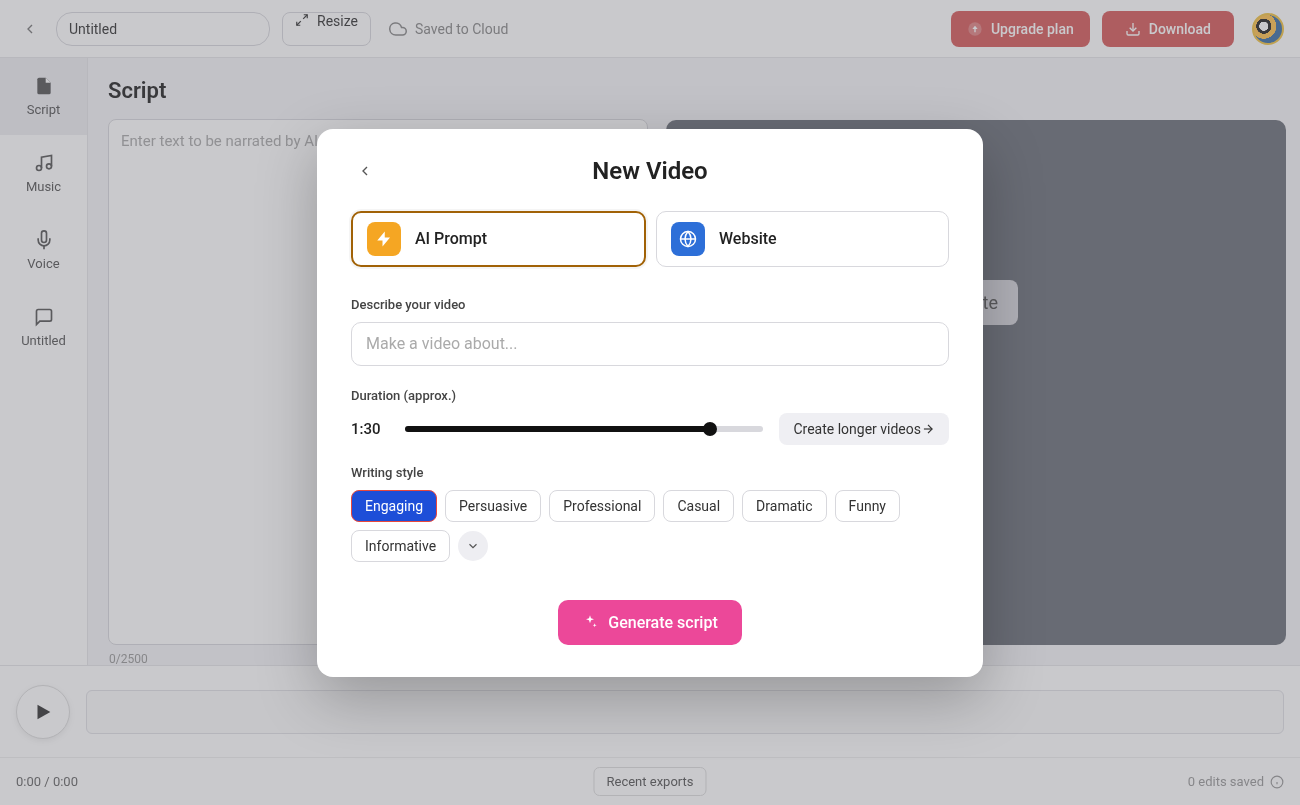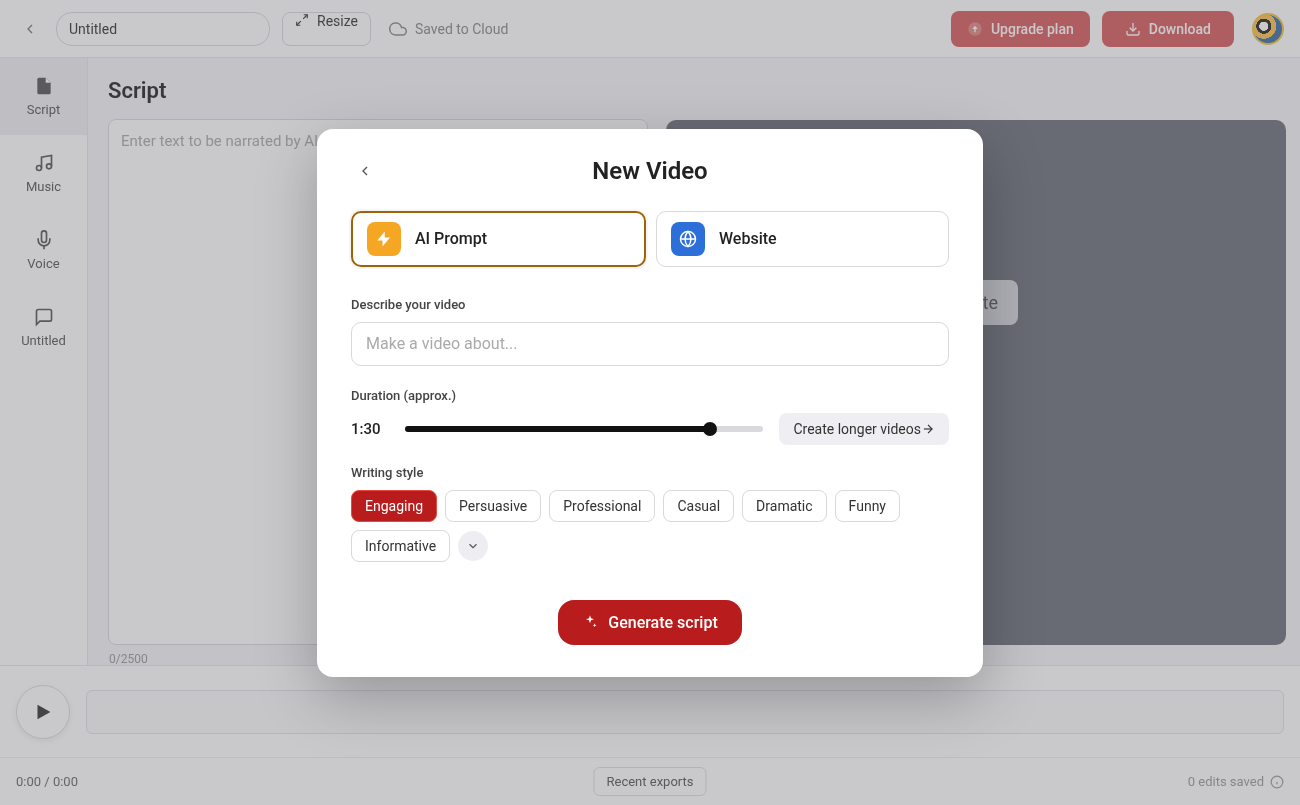--- a/index.html
+++ b/index.html
@@ -66,25 +66,25 @@
   .duration-row { display: flex; align-items: center; gap: 16px; margin-bottom: 20px; }
   .dur-val { font-size: 15px; font-weight: 500; color: #222; width: 38px; }
   .slider-wrap { flex: 1; position: relative; height: 6px; }
   .slider-track { position: absolute; inset: 0; background: #d8d8dd; border-radius: 3px; }
   .slider-fill { position: absolute; top: 0; bottom: 0; left: 0; width: 85%; background: #111; border-radius: 3px; }
   .slider-thumb { position: absolute; top: 50%; left: 85%; transform: translate(-50%,-50%); width: 14px; height: 14px; border-radius: 50%; background: #111; }
   .longer-btn { background: #efeff3; border: none; border-radius: 8px; padding: 8px 14px; font-size: 14px; color: #333; display: flex; align-items: center; cursor: pointer; }
   
   .style-row { display: flex; flex-wrap: wrap; gap: 8px; align-items: center; margin-bottom: 38px; }
   .chip { border: 1px solid #d8d8dd; border-radius: 8px; padding: 7px 13px; font-size: 14px; color: #333; cursor: pointer; background: #fff; }
-  .chip.active { background: #b91c1c; color: #fff; border-color: #e8483d; }
+  .chip.active { background: #1d4ed8; color: #fff; border-color: #e8483d; }
   .chip-more { width: 30px; height: 30px; border-radius: 50%; background: #eeeef2; display: flex; align-items: center; justify-content: center; cursor: pointer; color: #555; }
   
   .modal-footer { display: flex; justify-content: center; }
-  .gen-script-btn { background: #b91c1c; color: #fff; border: none; border-radius: 16px; padding: 13px 24px; font-size: 16px; font-weight: 500; display: flex; align-items: center; gap: 10px; cursor: pointer; }
+  .gen-script-btn { background: #ec4899; color: #fff; border: none; border-radius: 10px; padding: 13px 24px; font-size: 16px; font-weight: 500; display: flex; align-items: center; gap: 10px; cursor: pointer; }
 </style>
 </head>
 <body>
 
 <div class="topbar">
   <div class="back-btn">
     <svg viewBox="0 0 24 24" width="16" height="16" fill="none" stroke="currentColor" stroke-width="2">
         <polyline points="15 18 9 12 15 6"></polyline>
       </svg>
   </div>

